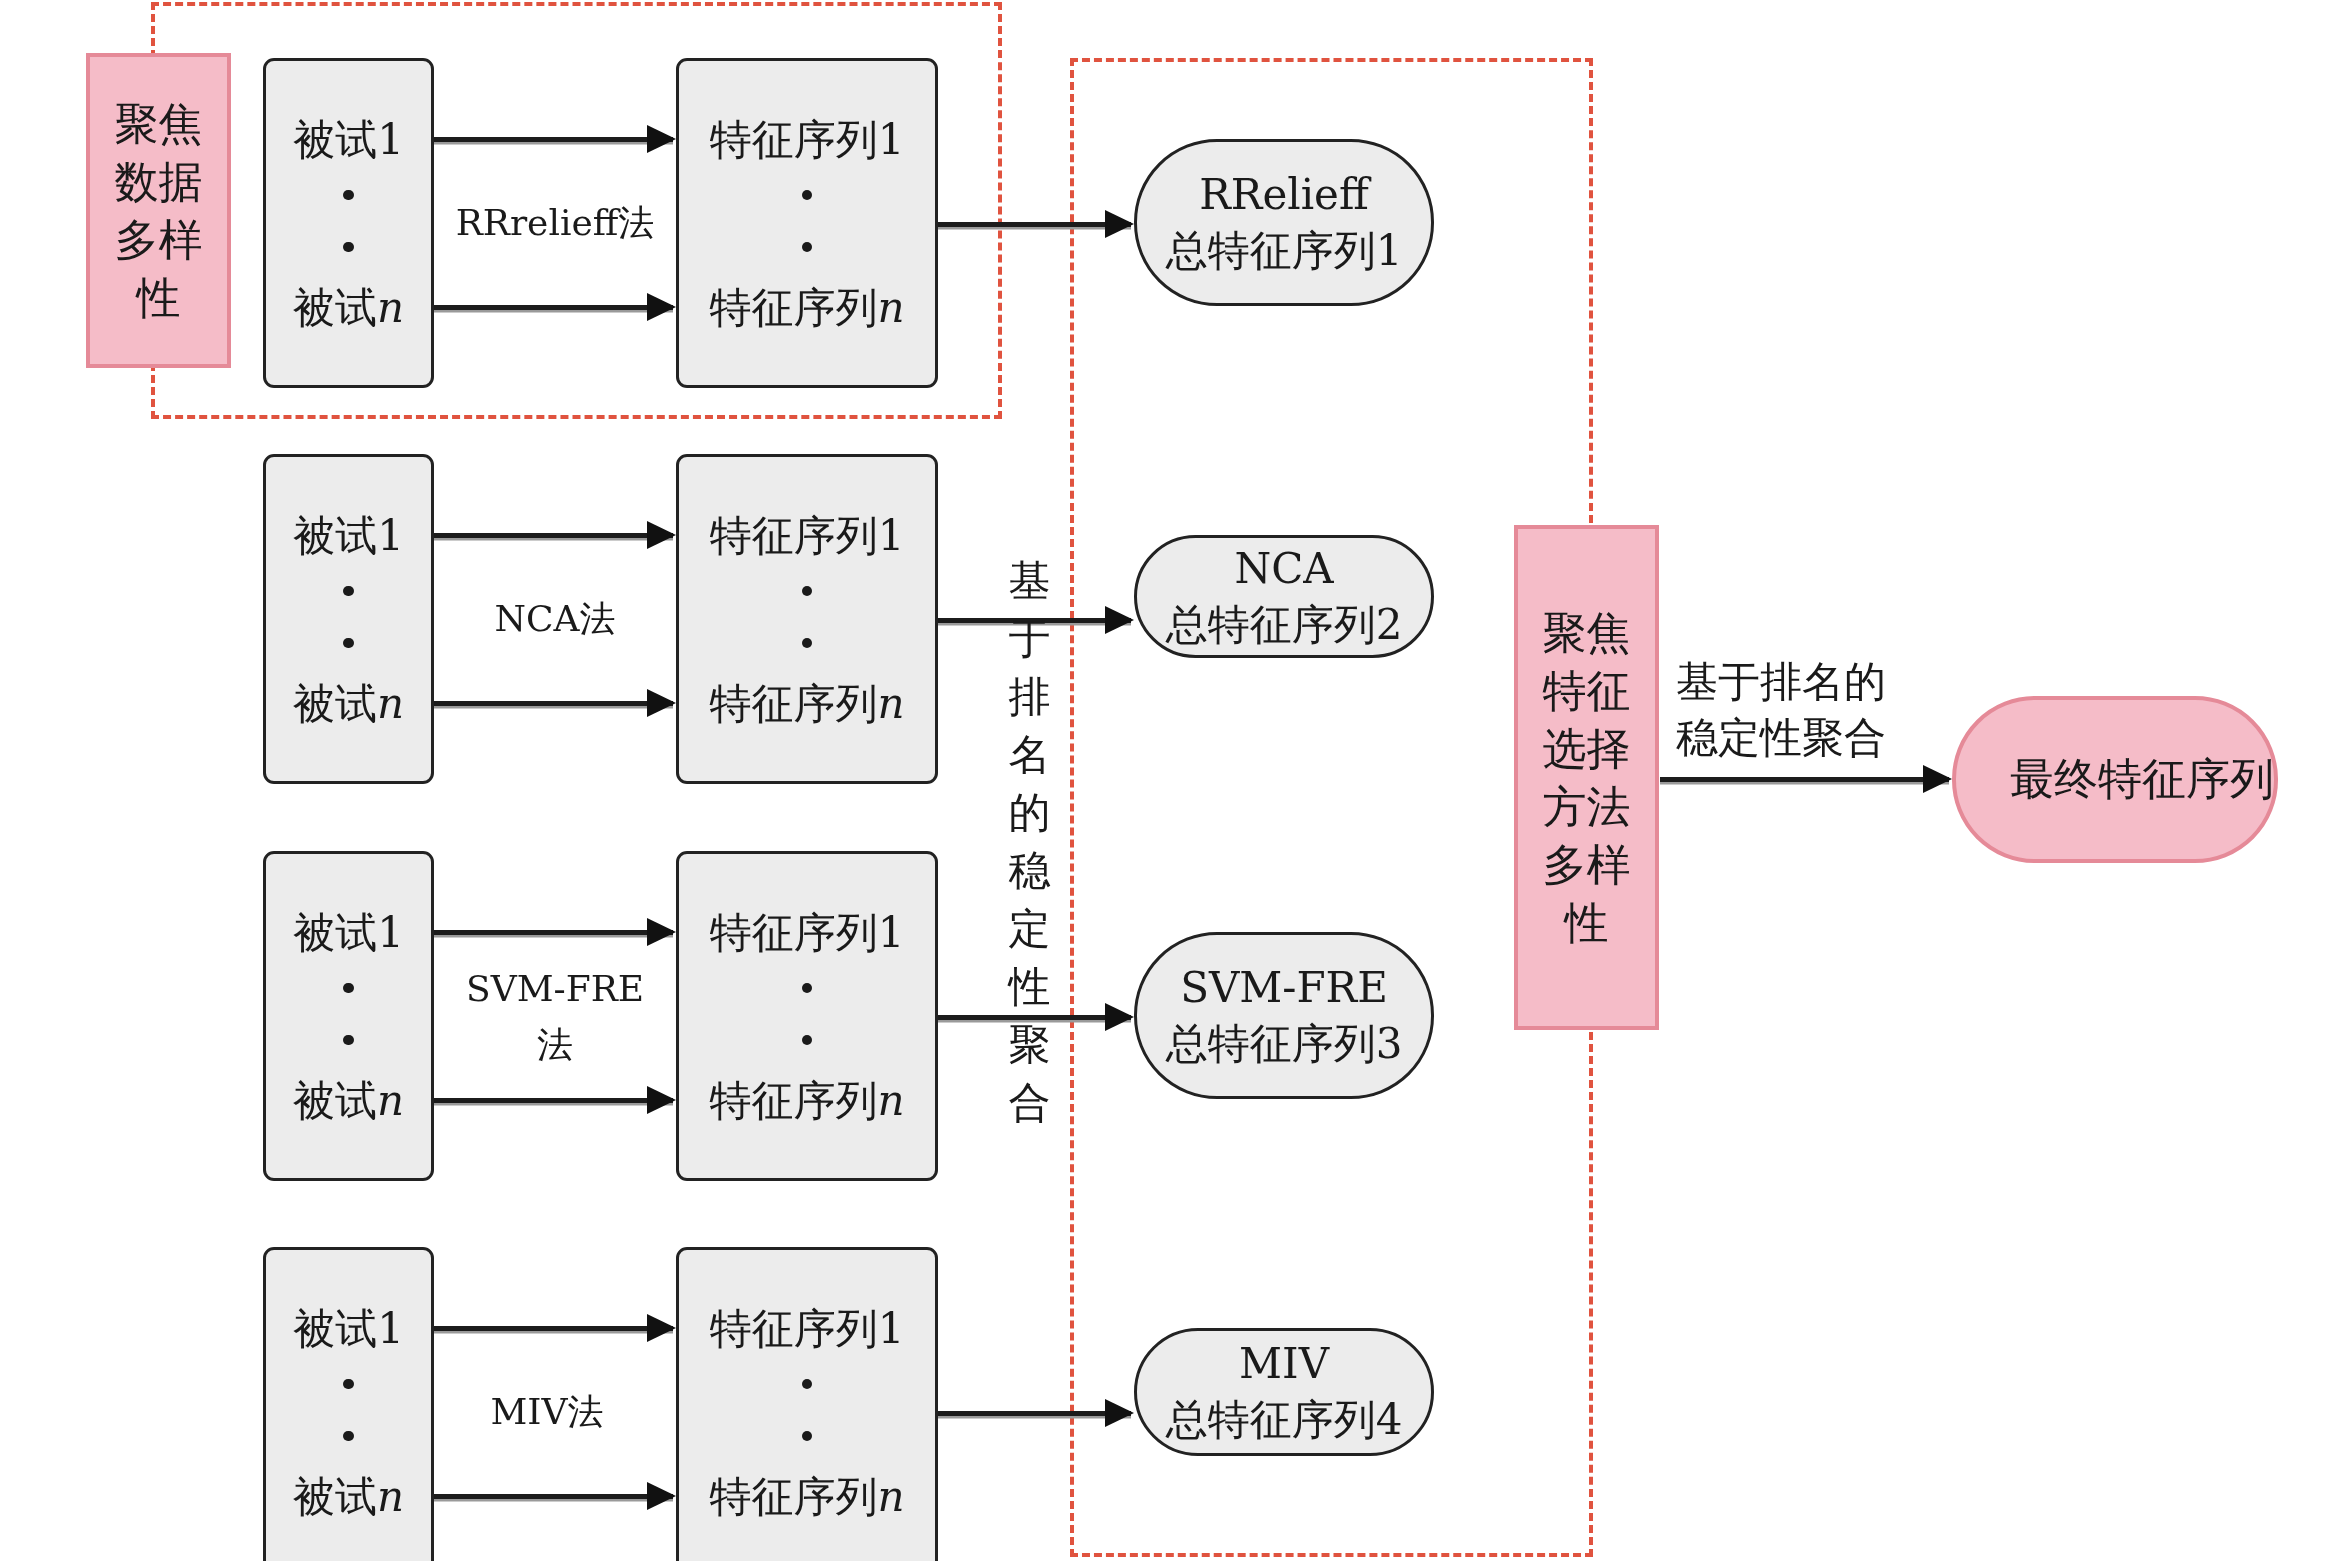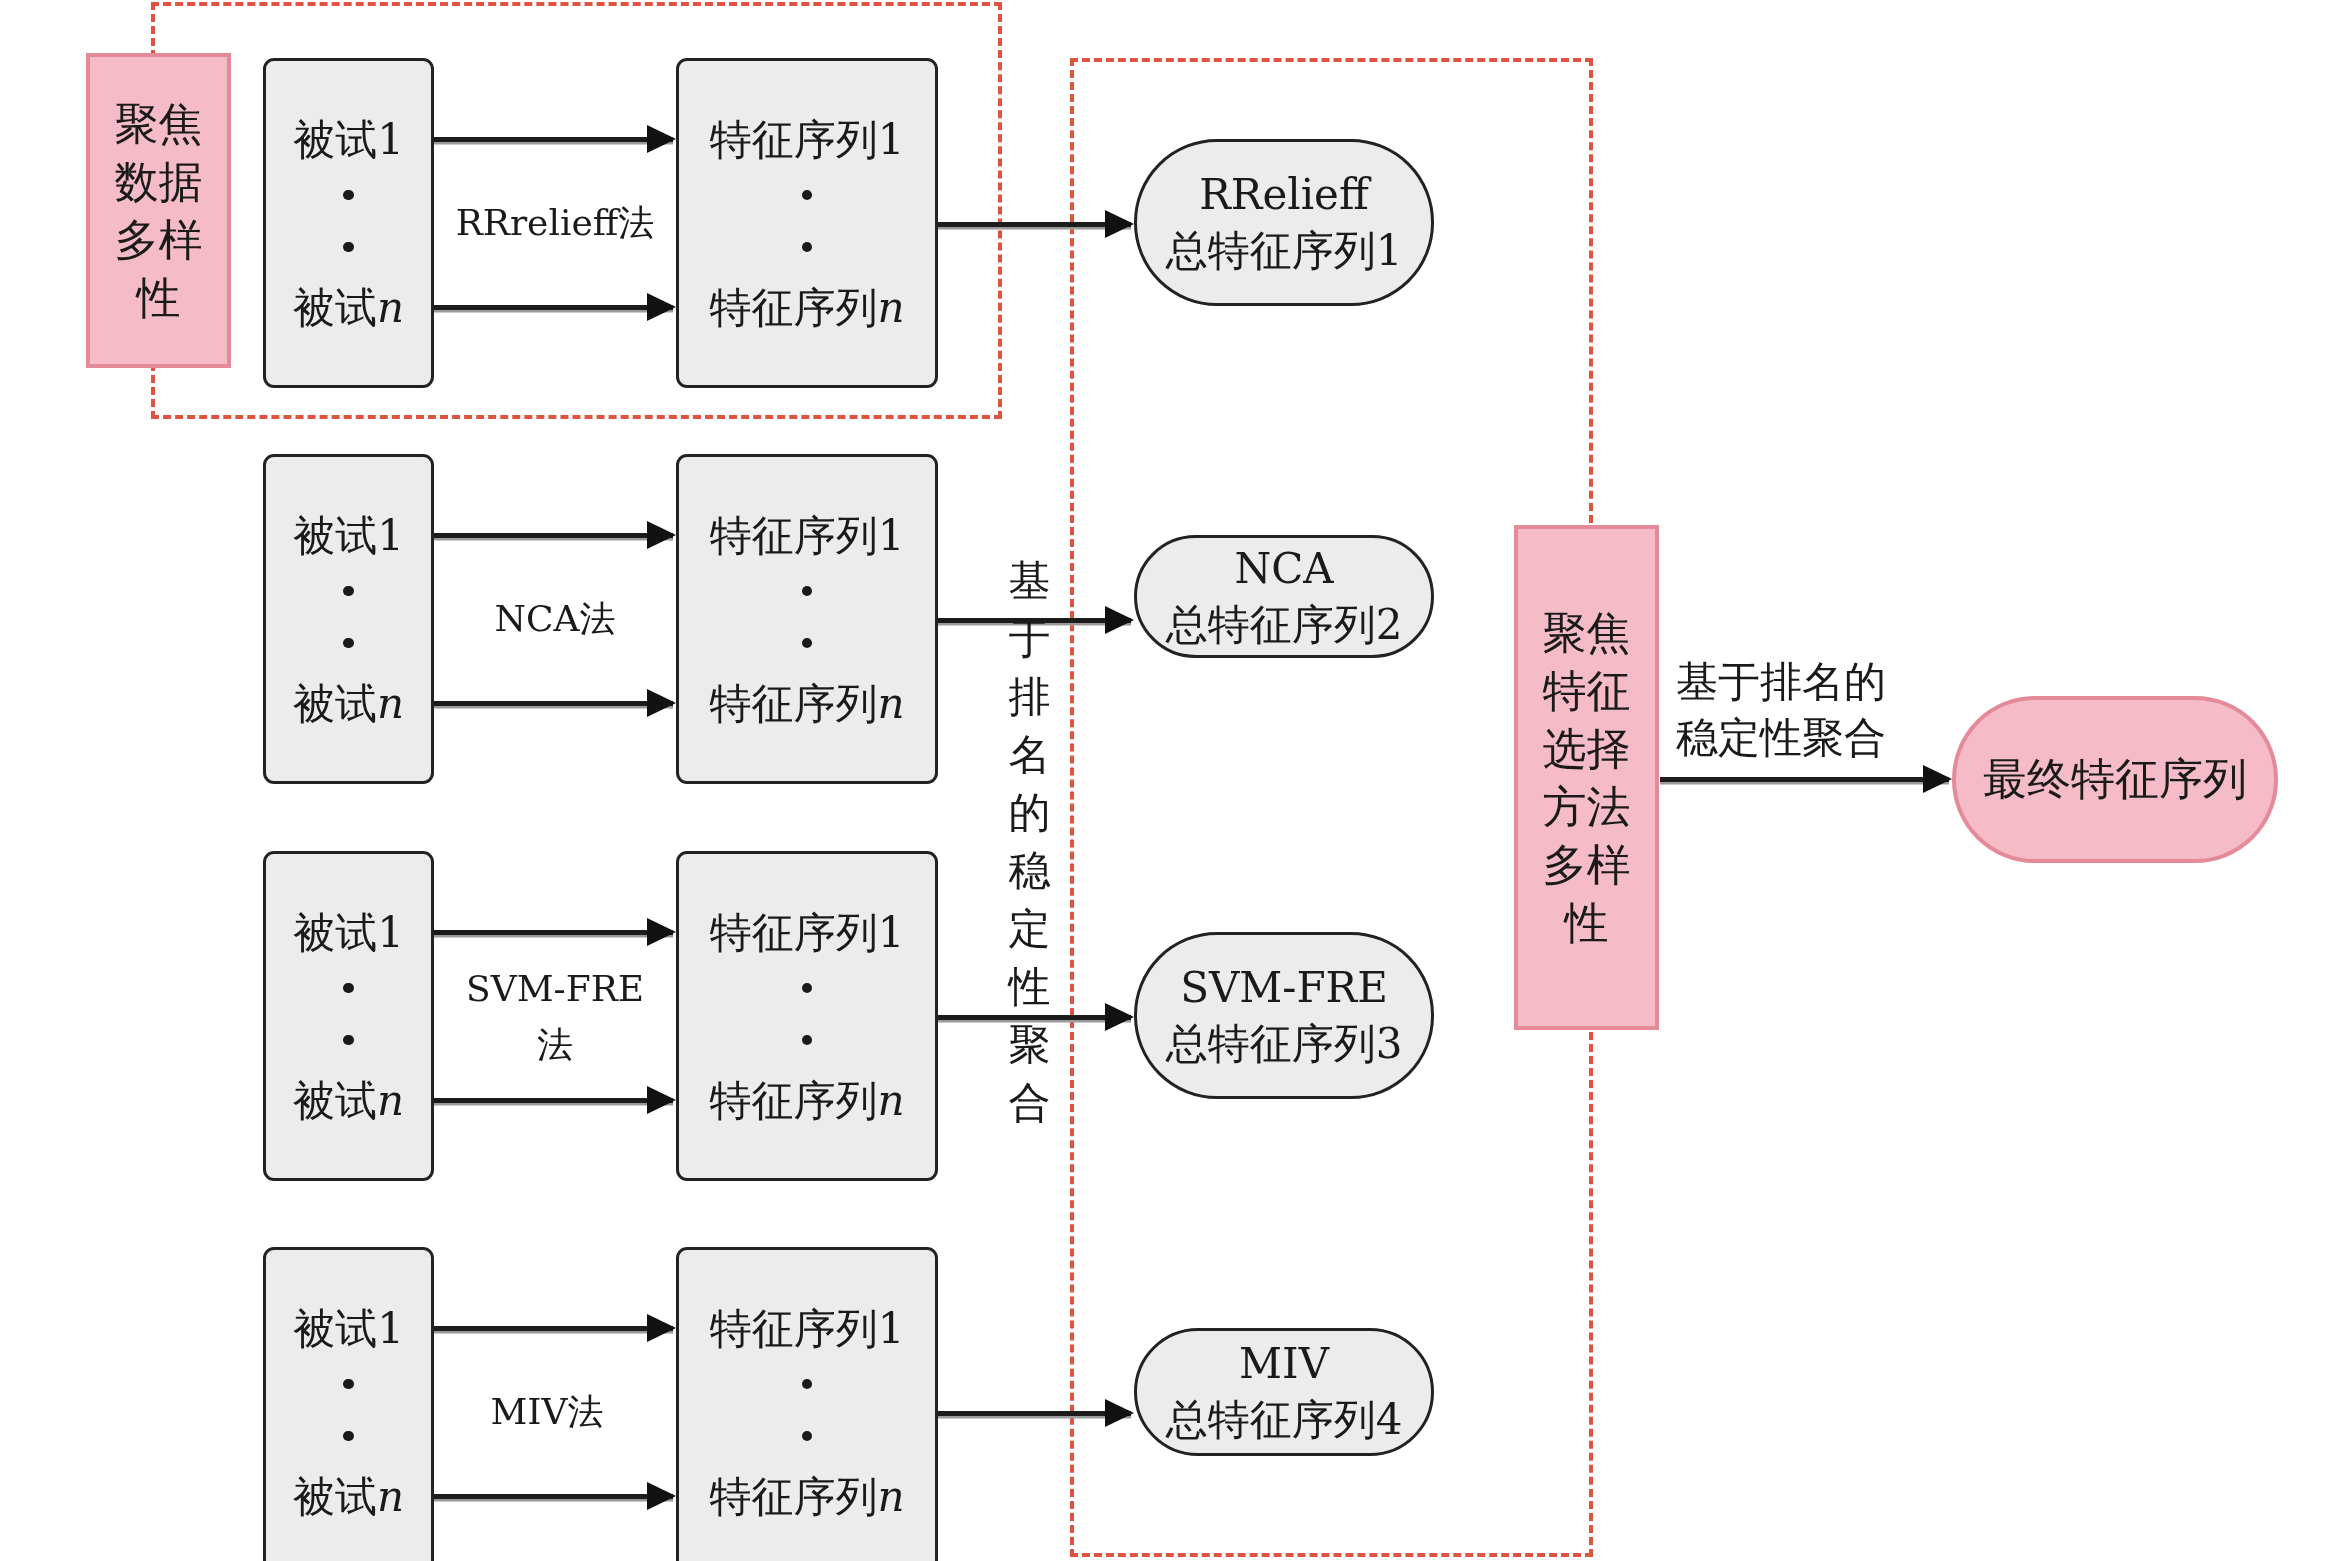--- a/index.html
+++ b/index.html
@@ -17,21 +17,21 @@
   .i { font-style:italic; }
   .arrow { position:absolute; height:5.1px; background:#1c1c1c; box-shadow:0 2.5px 0 #9a9a9a; }
   .arrow::after { content:""; position:absolute; right:-3.4px; top:-12px; border-left:29px solid #111;
                   border-top:14.4px solid transparent; border-bottom:14.4px solid transparent; }
   .method { position:absolute; text-align:center; font-size:36px; line-height:56px; white-space:nowrap; }
   .total { position:absolute; box-sizing:border-box; background:#ececec; border:3.4px solid #222;
            border-radius:83px; display:flex; flex-direction:column; align-items:center; justify-content:center;
            font-size:42px; line-height:56px; white-space:nowrap; }
   .vtext { position:absolute; width:51px; text-align:center; font-size:42px; line-height:58px; }
   .final { position:absolute; box-sizing:border-box; background:#f5bcc8; border:4.2px solid #e58a98;
-           border-radius:83px; display:flex; align-items:center; justify-content:center; font-size:44px; white-space:nowrap; }
+           border-radius:83px; display:flex; align-items:center; justify-content:flex-end; font-size:44px; white-space:nowrap; }
   .label2 { position:absolute; font-size:42px; line-height:56px; white-space:nowrap; }
 </style>
 </head>
 <body>
 
 <div class="dash-box" style="left:151px; top:1.7px; width:851px; height:417px;"></div>
 
 <div class="dash-box" style="left:1070px; top:58px; width:523px; height:1499px;"></div>
 
 <div class="pink" style="left:86px; top:53px; width:145px; height:315px;">

